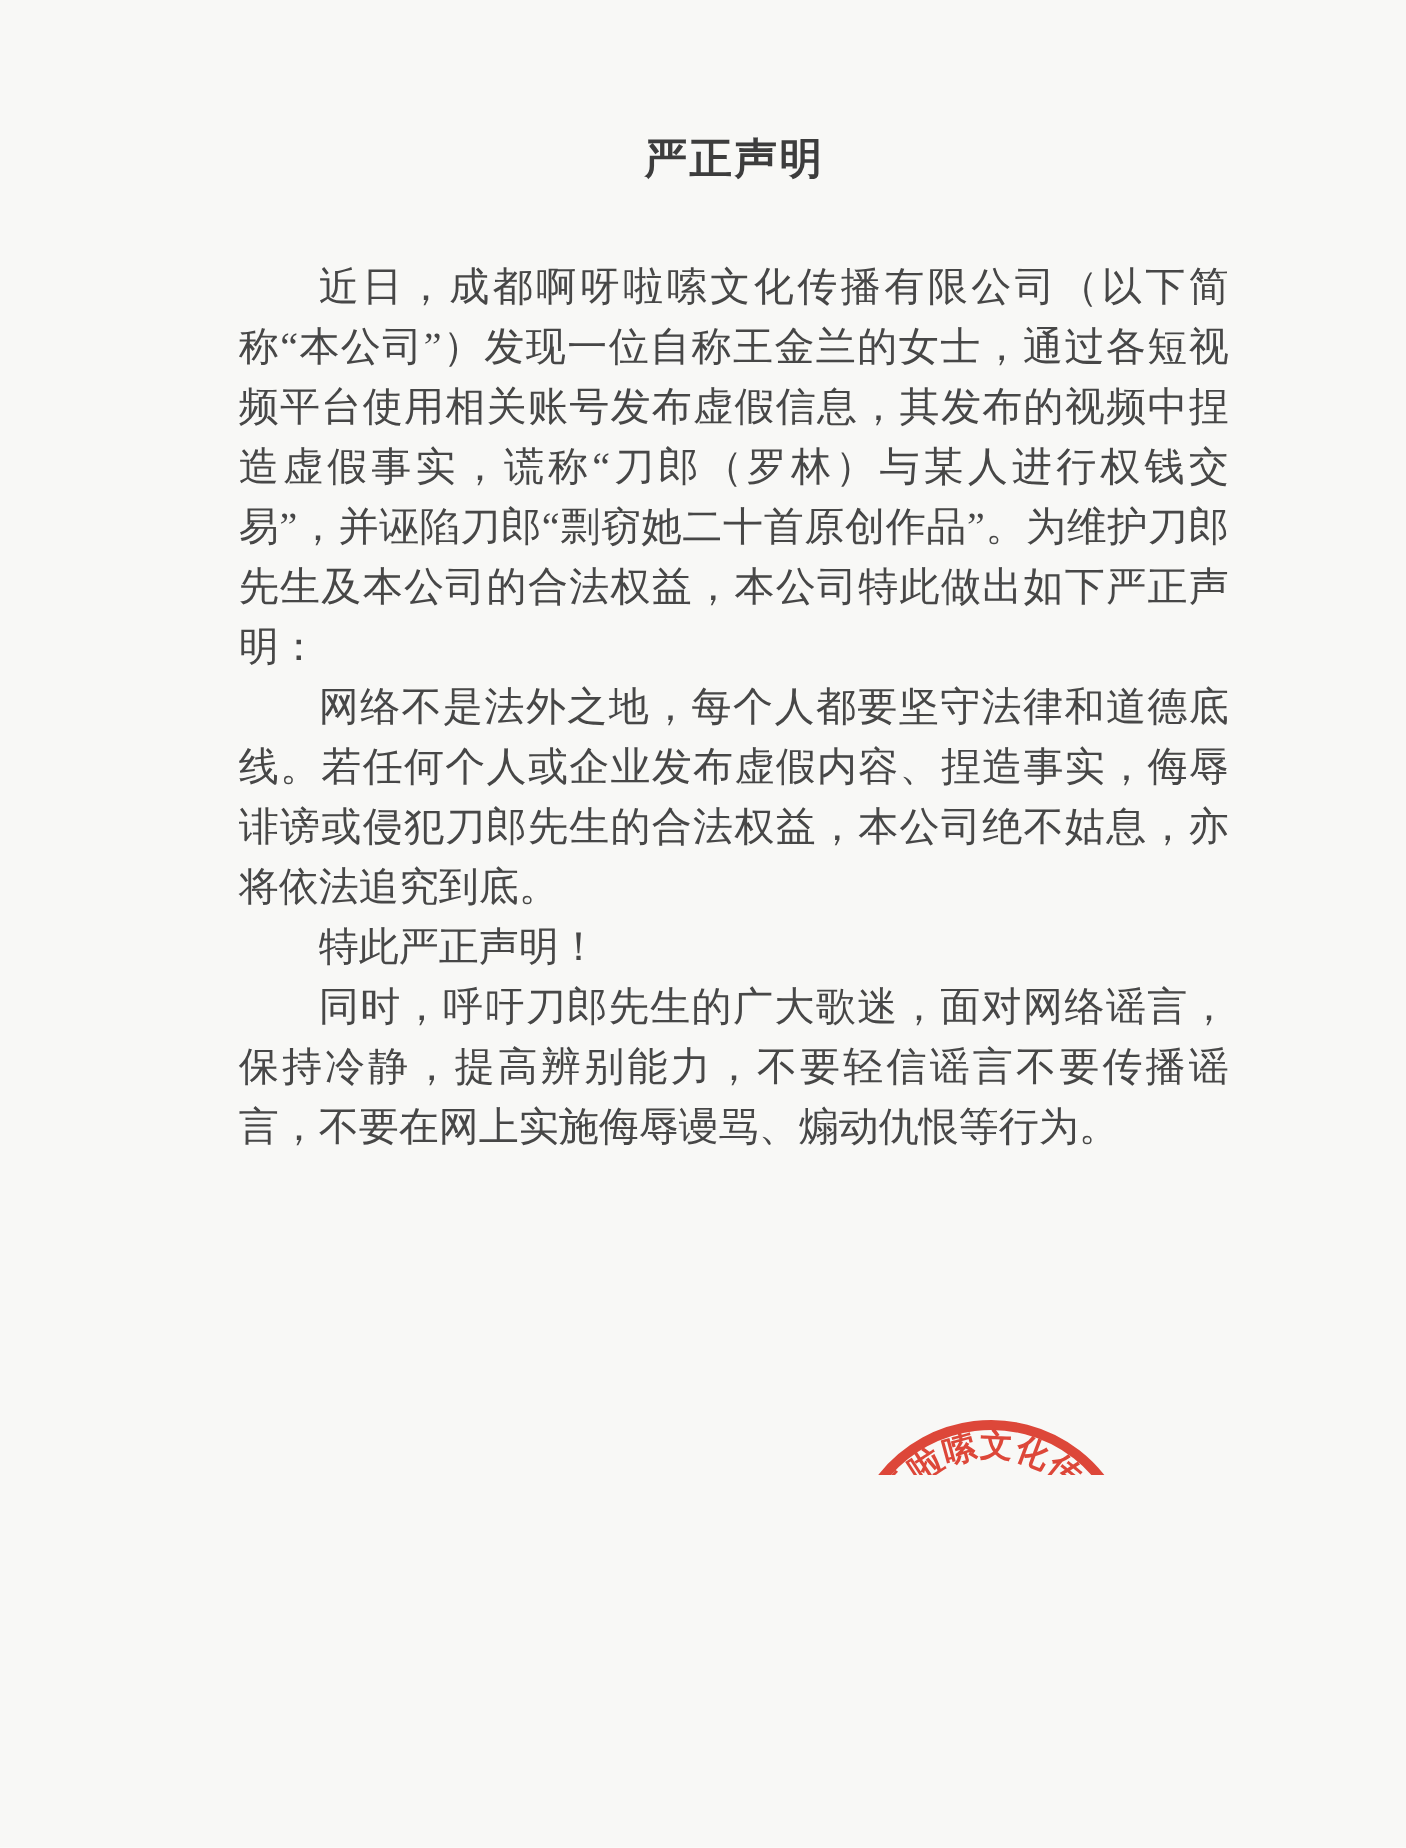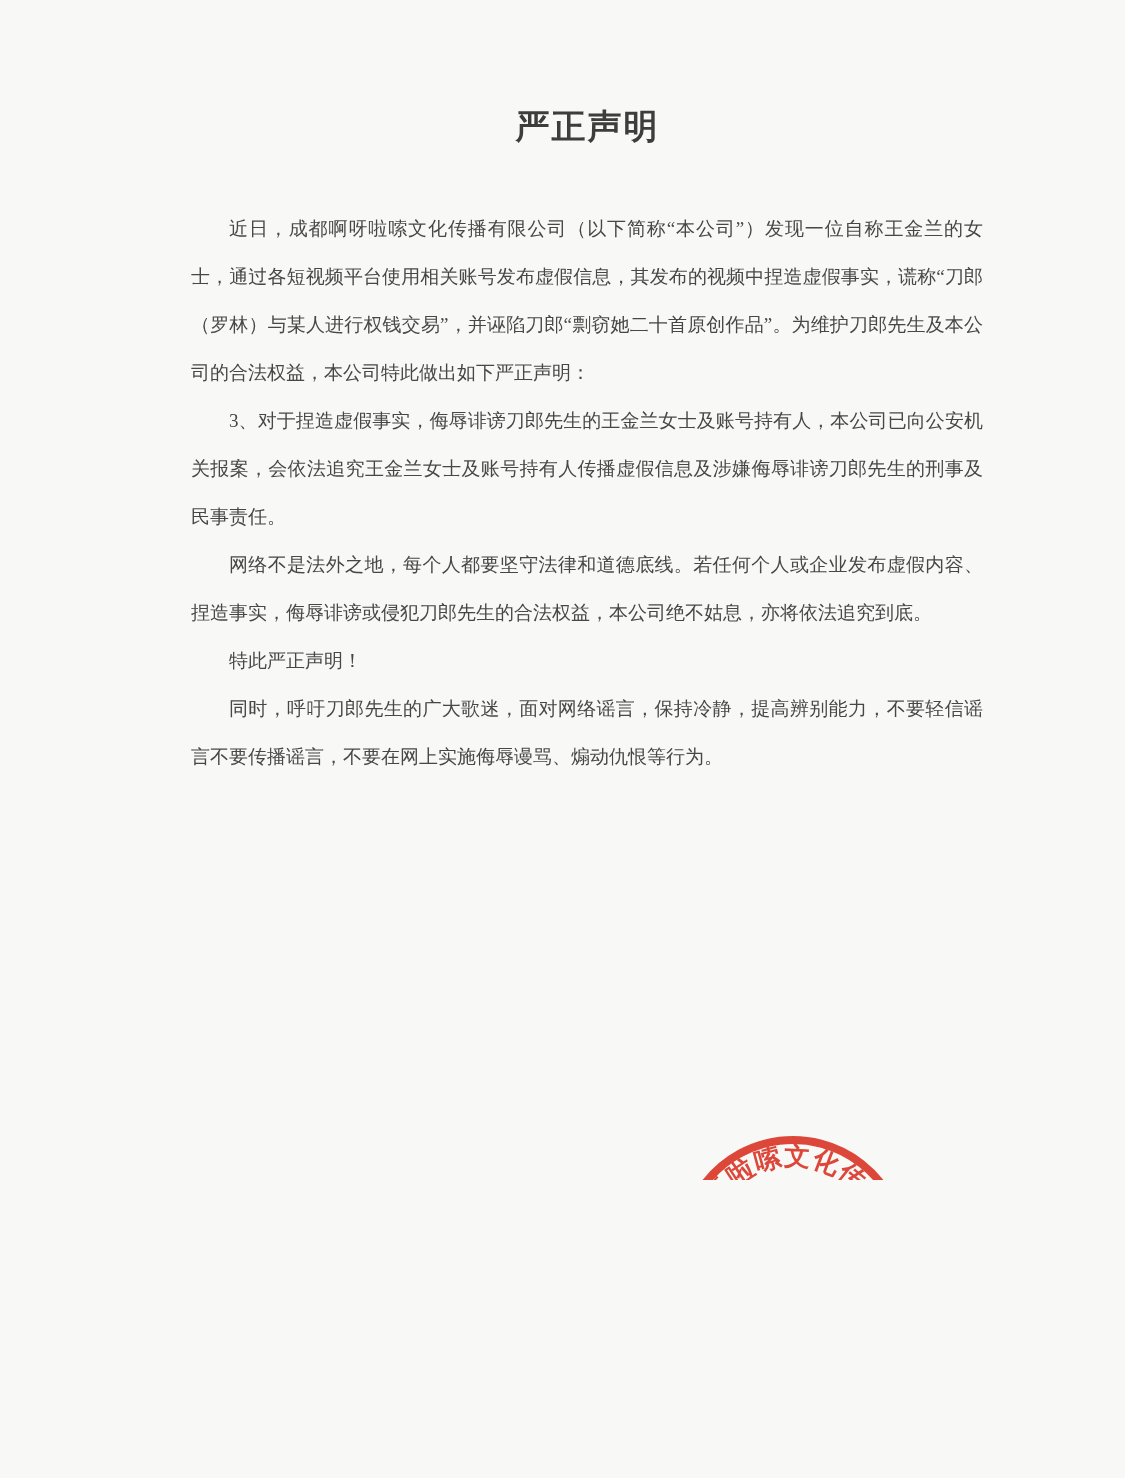--- a/index.html
+++ b/index.html
@@ -26,21 +26,21 @@
     font-size: 34px;
     font-weight: 700;
     letter-spacing: 2px;
     color: #3d3d3d;
   }
   .doc-body {
     position: absolute;
     top: 205px;
     left: 166px;
     width: 792px;
-    font-size: 19px;
+    font-size: 32px;
     line-height: 48px;
     text-align: justify;
     color: #474747;
   }
   .doc-body p {
     margin: 0;
     text-indent: 2em;
   }
   .sig-company {
     position: absolute;
@@ -74,21 +74,20 @@
 </style>
 </head>
 <body>
 
 <div class="page">
 
   <div class="doc-title">严正声明</div>
 
   <div class="doc-body">
     <p>近日，成都啊呀啦嗦文化传播有限公司（以下简称“本公司”）发现一位自称王金兰的女士，通过各短视频平台使用相关账号发布虚假信息，其发布的视频中捏造虚假事实，谎称“刀郎（罗林）与某人进行权钱交易”，并诬陷刀郎“剽窃她二十首原创作品”。为维护刀郎先生及本公司的合法权益，本公司特此做出如下严正声明：</p>
-    <p>3、对于捏造虚假事实，侮辱诽谤刀郎先生的王金兰女士及账号持有人，本公司已向公安机关报案，会依法追究王金兰女士及账号持有人传播虚假信息及涉嫌侮辱诽谤刀郎先生的刑事及民事责任。</p>
     <p>网络不是法外之地，每个人都要坚守法律和道德底线。若任何个人或企业发布虚假内容、捏造事实，侮辱诽谤或侵犯刀郎先生的合法权益，本公司绝不姑息，亦将依法追究到底。</p>
     <p>特此严正声明！</p>
     <p>同时，呼吁刀郎先生的广大歌迷，面对网络谣言，保持冷静，提高辨别能力，不要轻信谣言不要传播谣言，不要在网上实施侮辱谩骂、煽动仇恨等行为。</p>
   </div>
 
   <div class="sig-company">成都啊呀啦嗦文化传播有限公司</div>
 
   <div class="sig-date">2024 年 11 月 22 日</div>
 
   <svg class="seal" viewBox="0 0 260 260">

